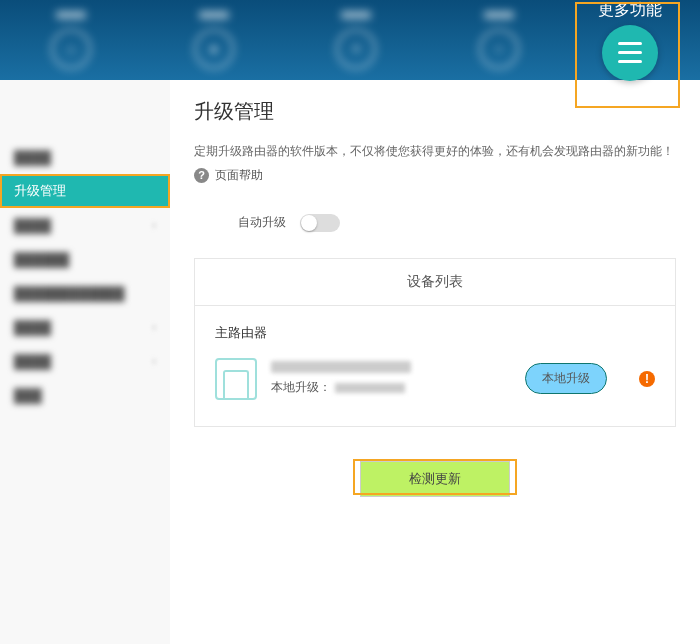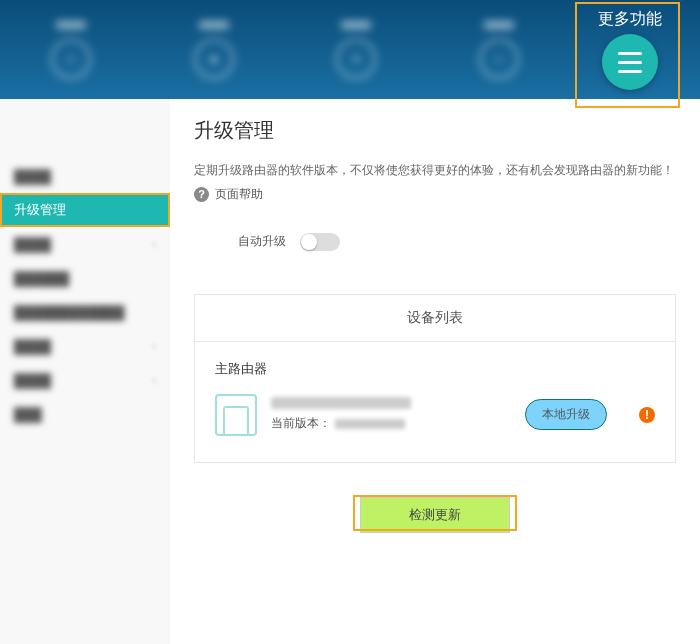--- a/index.html
+++ b/index.html
@@ -1,18 +1,18 @@
 <!DOCTYPE html>
 <html><head>
 <meta charset="utf-8">
 <style>
   * { box-sizing: border-box; margin: 0; padding: 0; }
   body { font-family: "Microsoft YaHei", Arial, sans-serif; font-size: 12px; color: #333; background: #fff; width: 700px; }
   
-  .topbar { height: 99px; background: linear-gradient(to bottom, #0a4d7a, #1a6fa3); display: flex; align-items: center; justify-content: flex-end; position: relative; padding: 0 10px; }
+  .topbar { height: 80px; background: linear-gradient(to bottom, #0a4d7a, #1a6fa3); display: flex; align-items: center; justify-content: flex-end; position: relative; padding: 0 10px; }
   .topbar-icons-blur { position: absolute; left: 0; top: 0; right: 130px; bottom: 0; display: flex; align-items: center; justify-content: space-around; filter: blur(4px); opacity: 0.7; }
   .blur-icon { width: 40px; height: 40px; border: 2px solid rgba(255,255,255,0.9); border-radius: 50%; display:flex; align-items:center; justify-content:center; color:#fff; font-size:16px; }
   .blur-label { width: 30px; height: 8px; background: rgba(255,255,255,0.8); border-radius:2px; margin-bottom:4px;}
   .blur-group{display:flex;flex-direction:column;align-items:center;gap:6px;}
   
   .more-block { display:flex; flex-direction:column; align-items:center; gap:4px; margin-right:28px; z-index:2;}
   .more-highlight { position:absolute; right:20px; top:2px; width:105px; height:106px; border:2px solid #f5a623; z-index:3; pointer-events:none;}
   .more-label { color:#fff; font-size:16px; }
   .hamburger { width:56px; height:56px; background:#1fb8b0; border-radius:50%; display:flex; flex-direction:column; align-items:center; justify-content:center; gap:6px; box-shadow:0 2px 6px rgba(0,0,0,0.25); cursor:pointer;}
   .hamburger span{ width:24px; height:3px; background:#fff; border-radius:2px;}
@@ -26,21 +26,21 @@
   .side-item.active .label { font-size:13px; }
   .side-highlight { position:absolute; left:0; width:170px; height:34px; border:2px solid #f5a623; pointer-events:none; box-sizing:border-box;}
   
   .main { flex:1; padding:18px 24px 30px 24px;}
   .page-title { font-size:20px; color:#333; margin-bottom:16px; font-weight:normal;}
   .desc { font-size:12px; color:#666; line-height:1.8; margin-bottom:4px;}
   .help-row { display:flex; align-items:center; gap:6px; font-size:12px; margin-bottom:30px;}
   .help-icon { width:15px; height:15px; border-radius:50%; background:#888; color:#fff; display:flex; align-items:center; justify-content:center; font-size:11px; font-weight:bold;}
   .help-link { color:#555; cursor:pointer;}
   
-  .toggle-row { display:flex; align-items:center; gap:14px; padding-left:44px; margin-bottom:43px;}
+  .toggle-row { display:flex; align-items:center; gap:14px; padding-left:44px; margin-bottom:26px;}
   .toggle-label { font-size:12px; color:#555;}
   .switch { width:40px; height:18px; border-radius:10px; background:#ddd; position:relative; cursor:pointer;}
   .switch::after{ content:""; position:absolute; width:16px; height:16px; background:#fff; border-radius:50%; top:1px; left:1px; box-shadow:0 1px 2px rgba(0,0,0,0.3);}
   
   .panel { border:1px solid #e6e6e6; }
   .panel-header { text-align:center; padding:14px 0; font-size:14px; color:#555; border-bottom:1px solid #e6e6e6;}
   .panel-body { padding:18px 20px 26px 20px; }
   .section-label { font-size:13px; color:#333; margin-bottom:16px;}
   .device-row { display:flex; align-items:center; gap:14px;}
   .device-icon { width:42px; height:42px; border:2px solid #9fe0dc; border-radius:4px; display:flex; align-items:flex-end; justify-content:center;}
@@ -140,21 +140,21 @@
       <div class="panel-header">设备列表</div>
       <div class="panel-body">
         <div class="section-label">主路由器</div>
         <div class="device-row">
           <div class="device-icon">
               <div class="device-icon-inner"></div>
             </div>
           <div class="device-text">
             <div class="blur-line" style="width:140px;"></div>
             <div class="version-row">
-              <span>当前版本：</span>
+              <span>本地升级：</span>
               <span class="blur-v"></span>
             </div>
           </div>
           <button class="local-btn">本地升级</button>
           <div class="warn-dot">!</div>
         </div>
       </div>
     </div>
 
     <div class="footer-btn-wrap">

